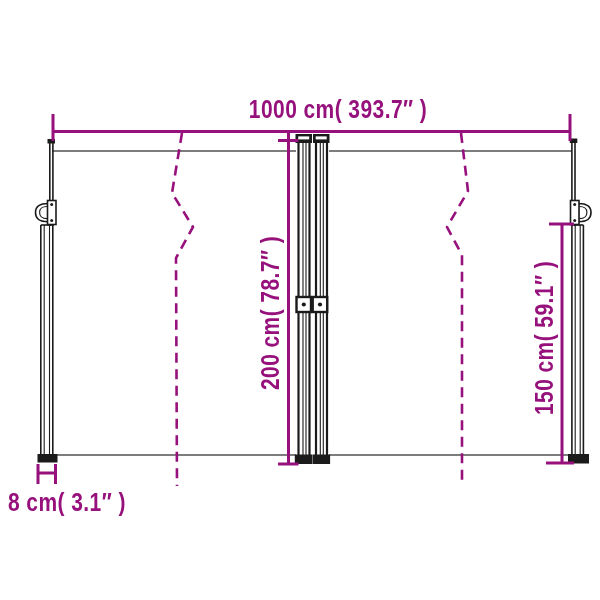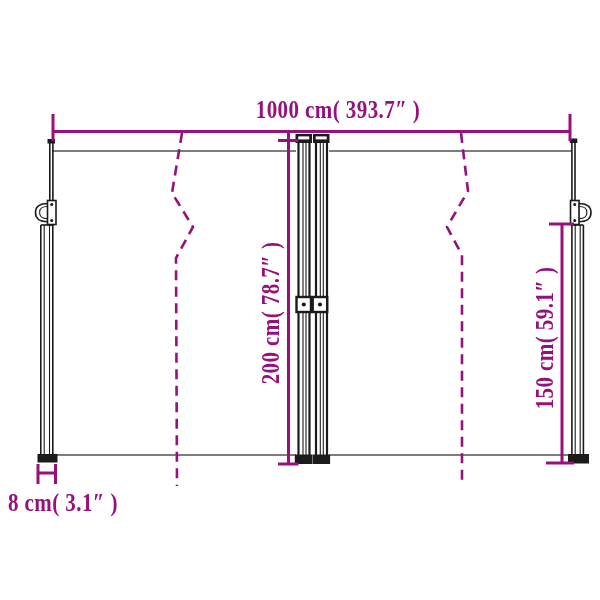--- a/index.html
+++ b/index.html
@@ -7,21 +7,21 @@
     --structure:#1b1b1b;
     --fabric-line:#7d7d7d;
     --background:#ffffff;
   }
   html,body{margin:0;padding:0;background:var(--background);}
   .stage{
     position:relative;
     width:600px;height:600px;
     background:var(--background);
     overflow:hidden;
-    font-family:Liberation Serif, serif;
+    font-family:Liberation Sans, sans-serif;
   }
   .stage svg{position:absolute;left:0;top:0;}
   .lbl{
     position:absolute;
     color:var(--accent);
     font-weight:bold;
     font-size:25px;
     white-space:nowrap;
     line-height:1;
     letter-spacing:0.5px;

